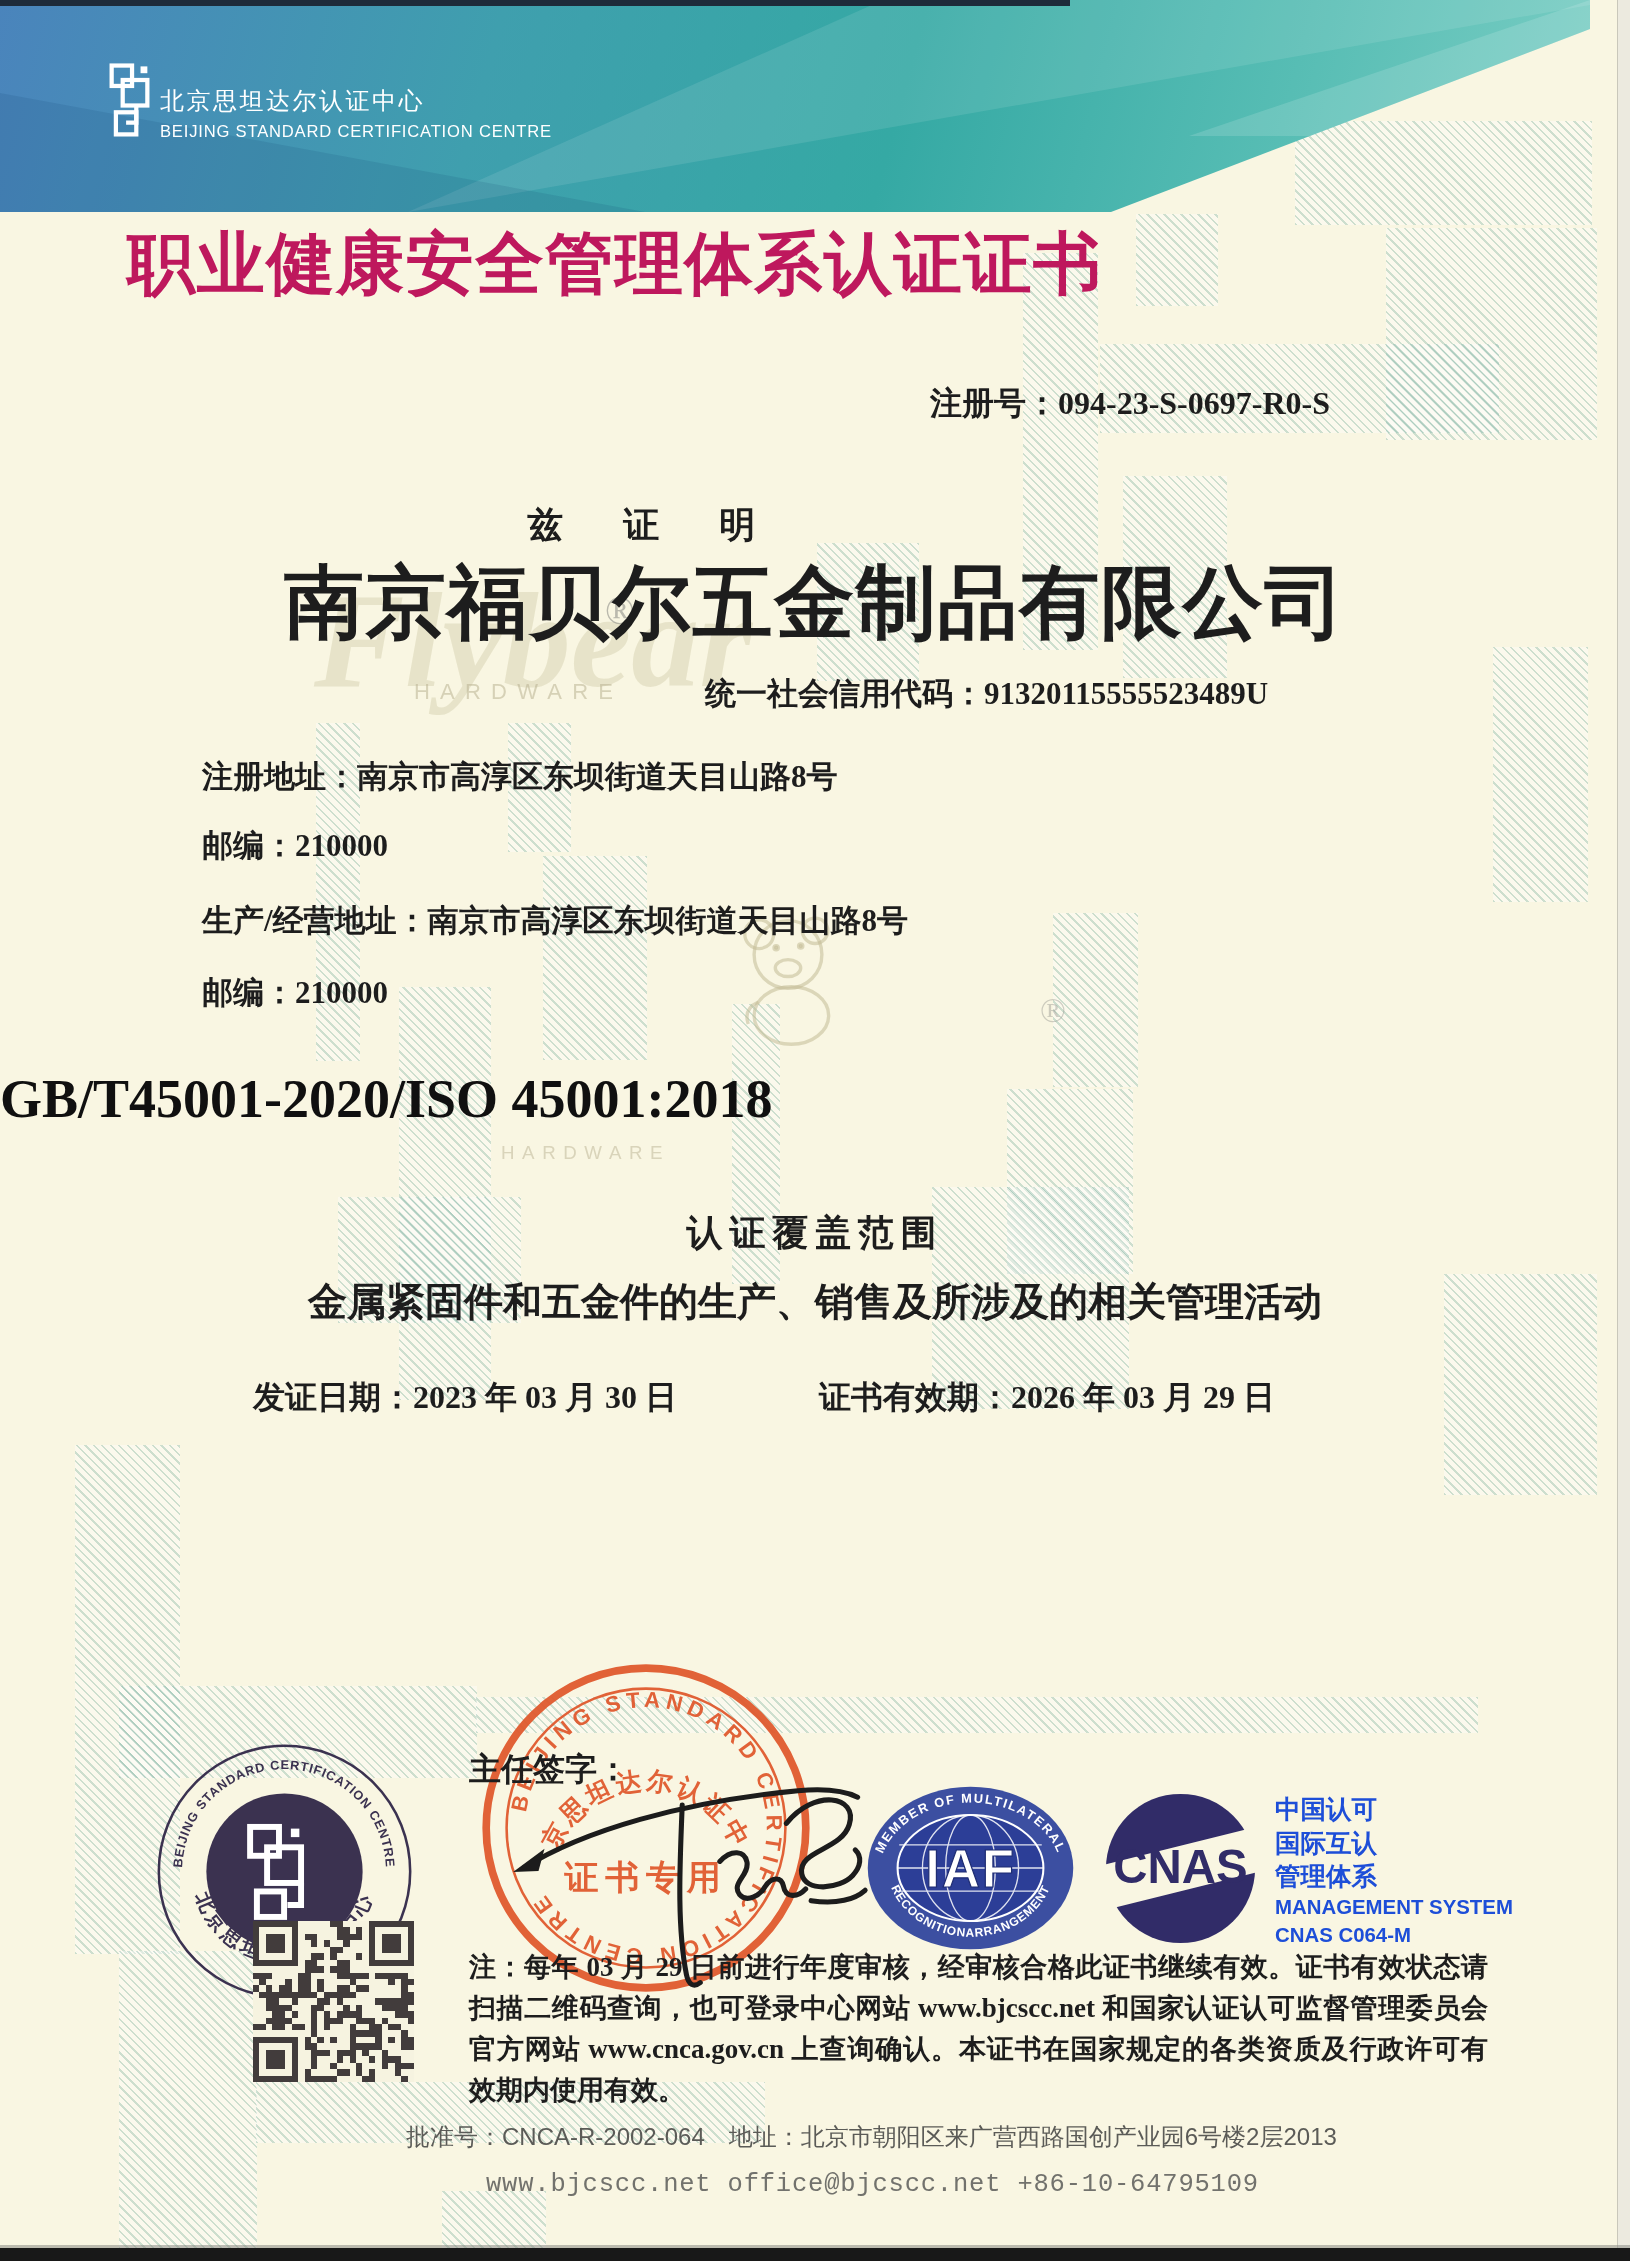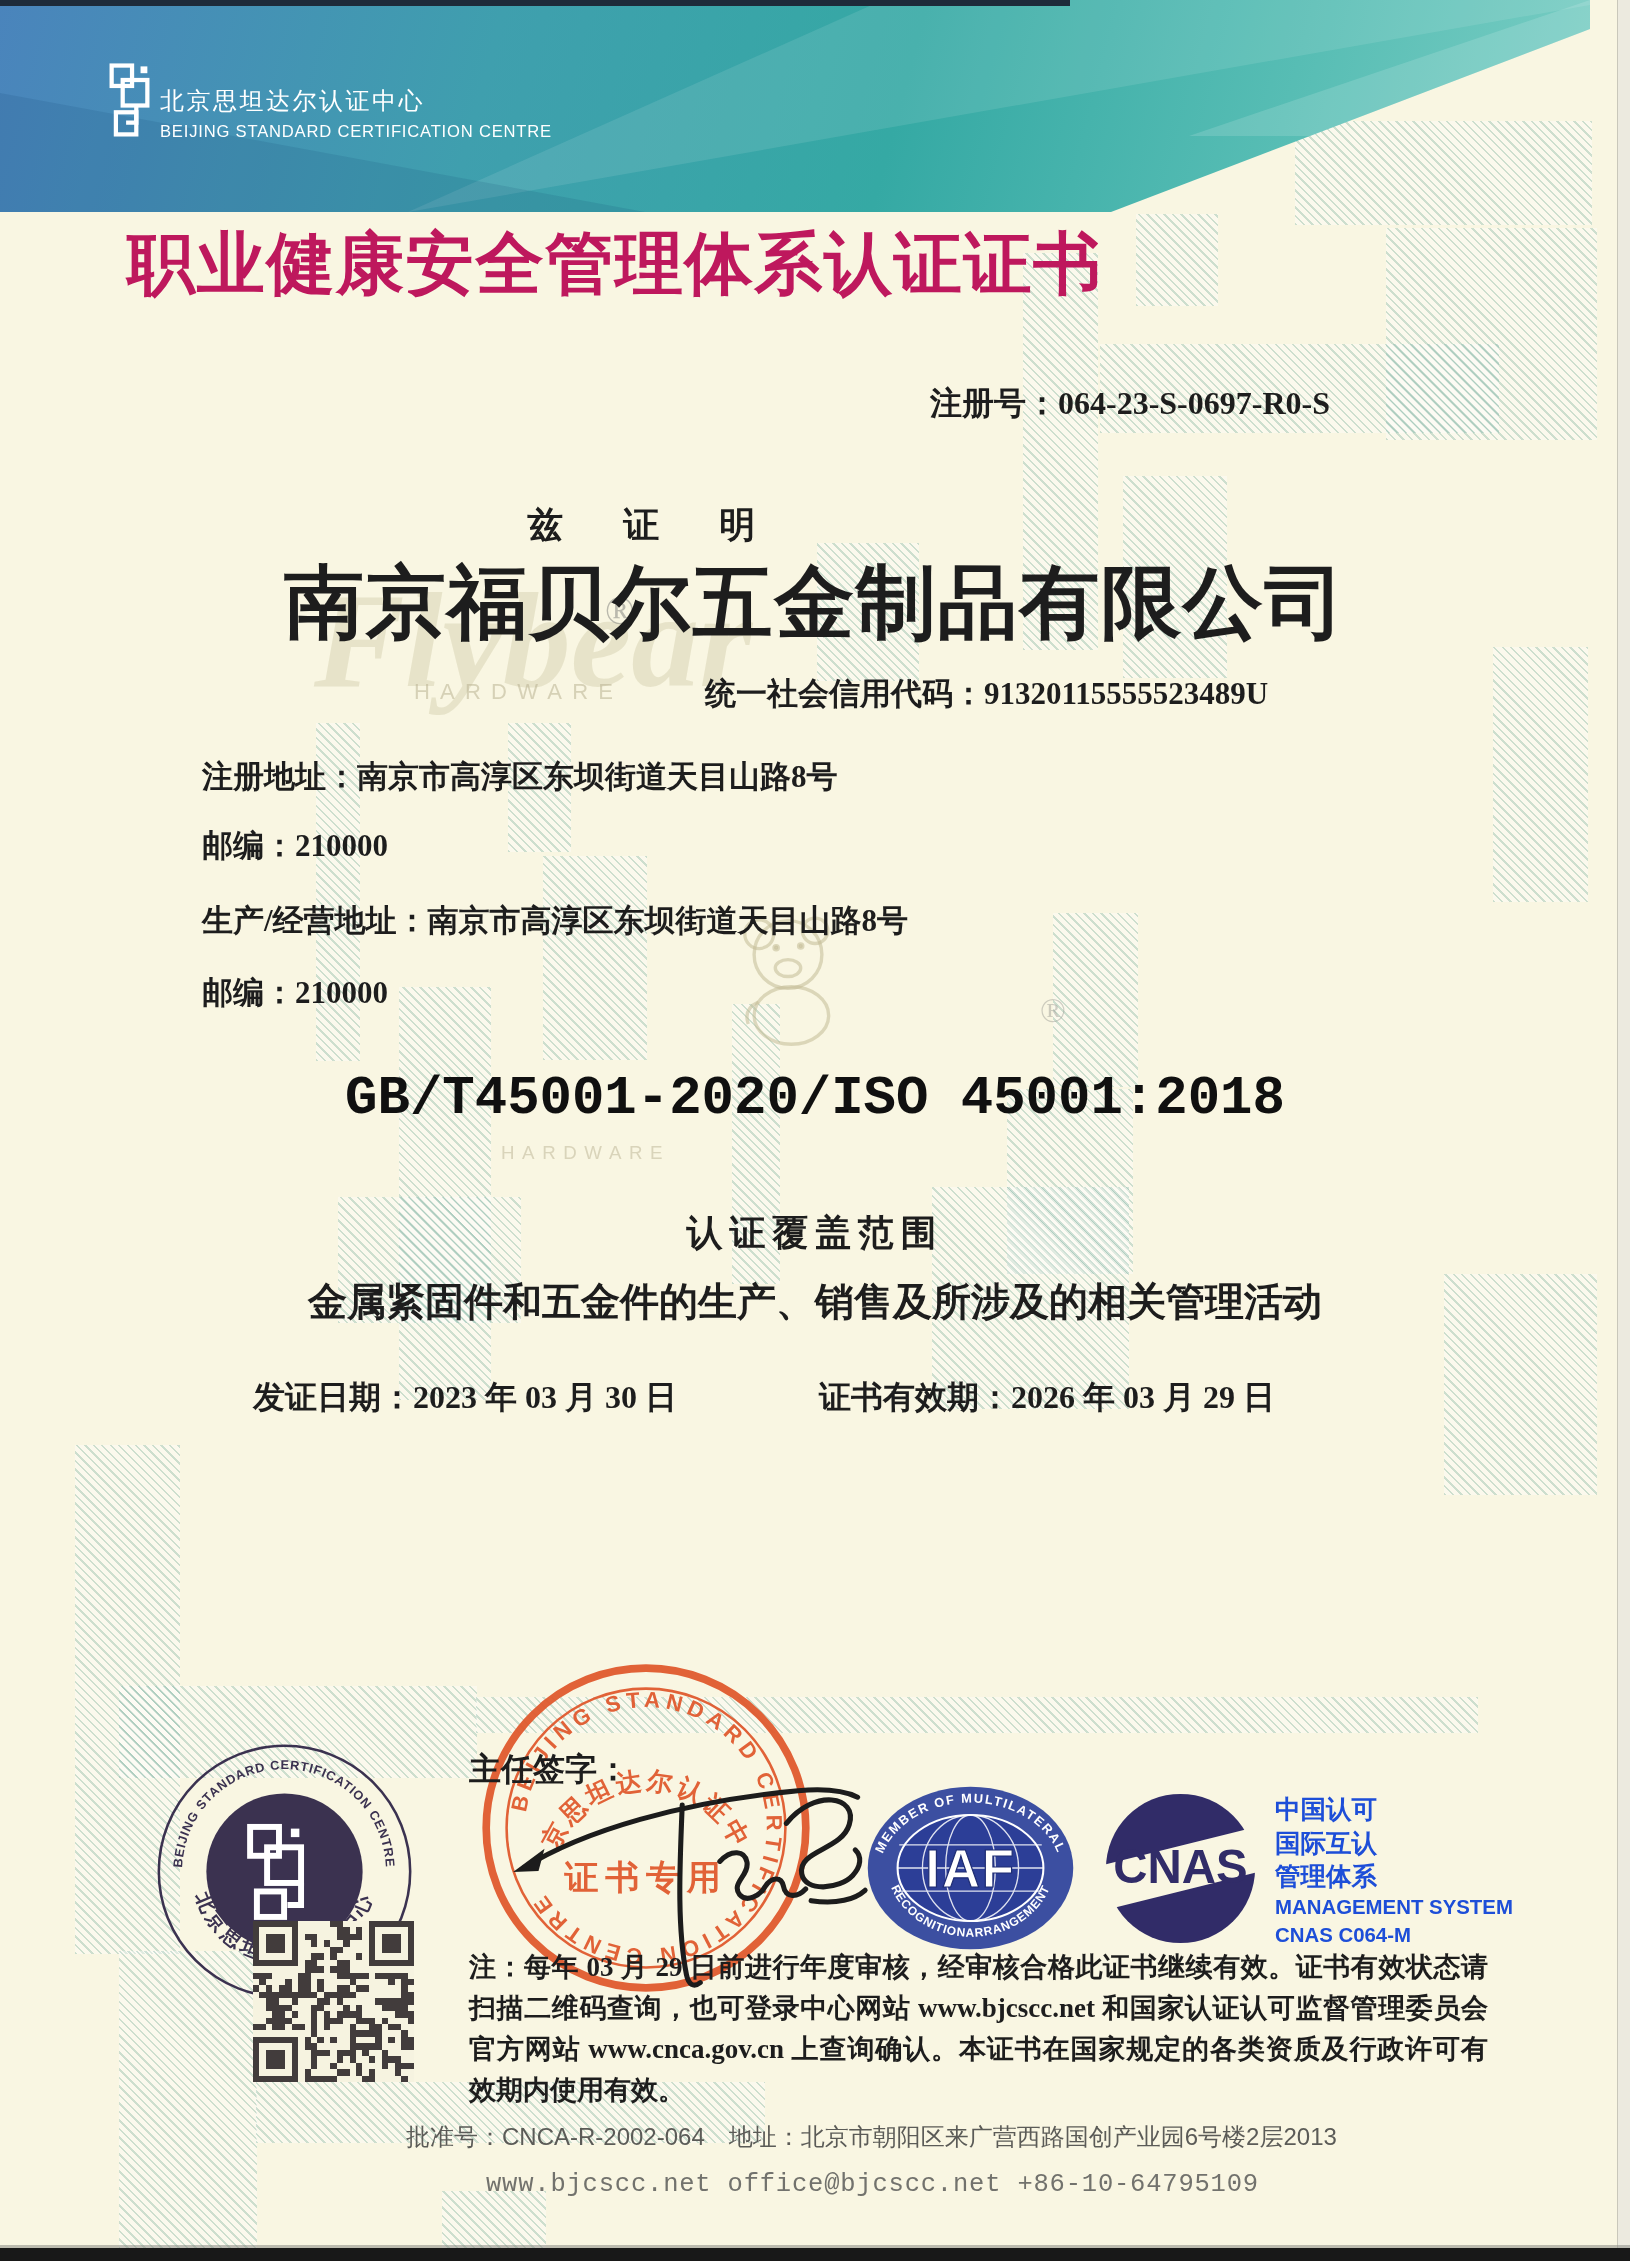--- a/index.html
+++ b/index.html
@@ -39,21 +39,21 @@
   .certify{left:0;top:501px;width:1308px;text-align:center;font-size:36px;font-weight:600;
            letter-spacing:25.5px;z-index:2;}
   .company{left:0;top:550px;width:1630px;text-align:center;font-size:80px;font-weight:700;
            letter-spacing:1.7px;z-index:2;}
   .credit{left:705px;top:673px;font-size:31px;font-weight:600;z-index:2;}
   .field{left:202px;font-size:31px;font-weight:600;z-index:2;}
   .f0{top:756px;} .f1{top:825px;} .f2{top:900px;} .f3{top:972px;}
 
   .conform{left:0;top:1017px;width:1494px;text-align:center;font-size:37px;font-weight:600;
            letter-spacing:5.1px;z-index:2;}
-  .std-code{left:0;top:1068px;width:1630px;text-align:center;font-family:Liberation Mono, monospace;
+  .std-code{left:0;top:1068px;width:1630px;font-family:Liberation Serif, serif;
             font-weight:900;font-size:54px;color:#101010;z-index:2;}
   .scope-title{left:0;top:1209px;width:1630px;text-align:center;font-size:36px;font-weight:600;
             letter-spacing:6.8px;z-index:2;}
   .scope{left:0;top:1275px;width:1630px;text-align:center;font-size:39px;font-weight:700;z-index:2;}
   .date-issue{left:253px;top:1376px;font-size:32px;font-weight:600;z-index:2;}
   .date-valid{left:819px;top:1376px;font-size:32px;font-weight:600;z-index:2;}
 
   
   .wm{z-index:1;pointer-events:none;}
   .wm-brand{left:314px;top:562px;font-size:136px;font-style:italic;font-weight:700;
@@ -151,21 +151,21 @@
       <circle cx="80" cy="62" r="40"></circle>
       <ellipse cx="80" cy="78" rx="15" ry="10"></ellipse>
       <circle cx="66" cy="54" r="2.5" fill="rgba(195,188,150,.55)"></circle>
       <circle cx="95" cy="52" r="2.5" fill="rgba(195,188,150,.55)"></circle>
       <ellipse cx="84" cy="134" rx="44" ry="34"></ellipse>
       <path d="M45 118 q-18 8 -12 26"></path>
     </g>
   </svg>
 
   <div class="abs title">职业健康安全管理体系认证证书</div>
-  <div class="abs reg-line">注册号：064-23-S-0697-R0-S</div>
+  <div class="abs reg-line">注册号：094-23-S-0697-R0-S</div>
   <div class="abs certify">兹 证 明</div>
   <div class="abs company">南京福贝尔五金制品有限公司</div>
   <div class="abs credit">统一社会信用代码：91320115555523489U</div>
   <div class="abs field f0">注册地址：南京市高淳区东坝街道天目山路8号</div>
   <div class="abs field f1">邮编：210000</div>
   <div class="abs field f2">生产/经营地址：南京市高淳区东坝街道天目山路8号</div>
   <div class="abs field f3">邮编：210000</div>
 
   <div class="abs std-code">GB/T45001-2020/ISO 45001:2018</div>
   <div class="abs scope-title">认证覆盖范围</div>

